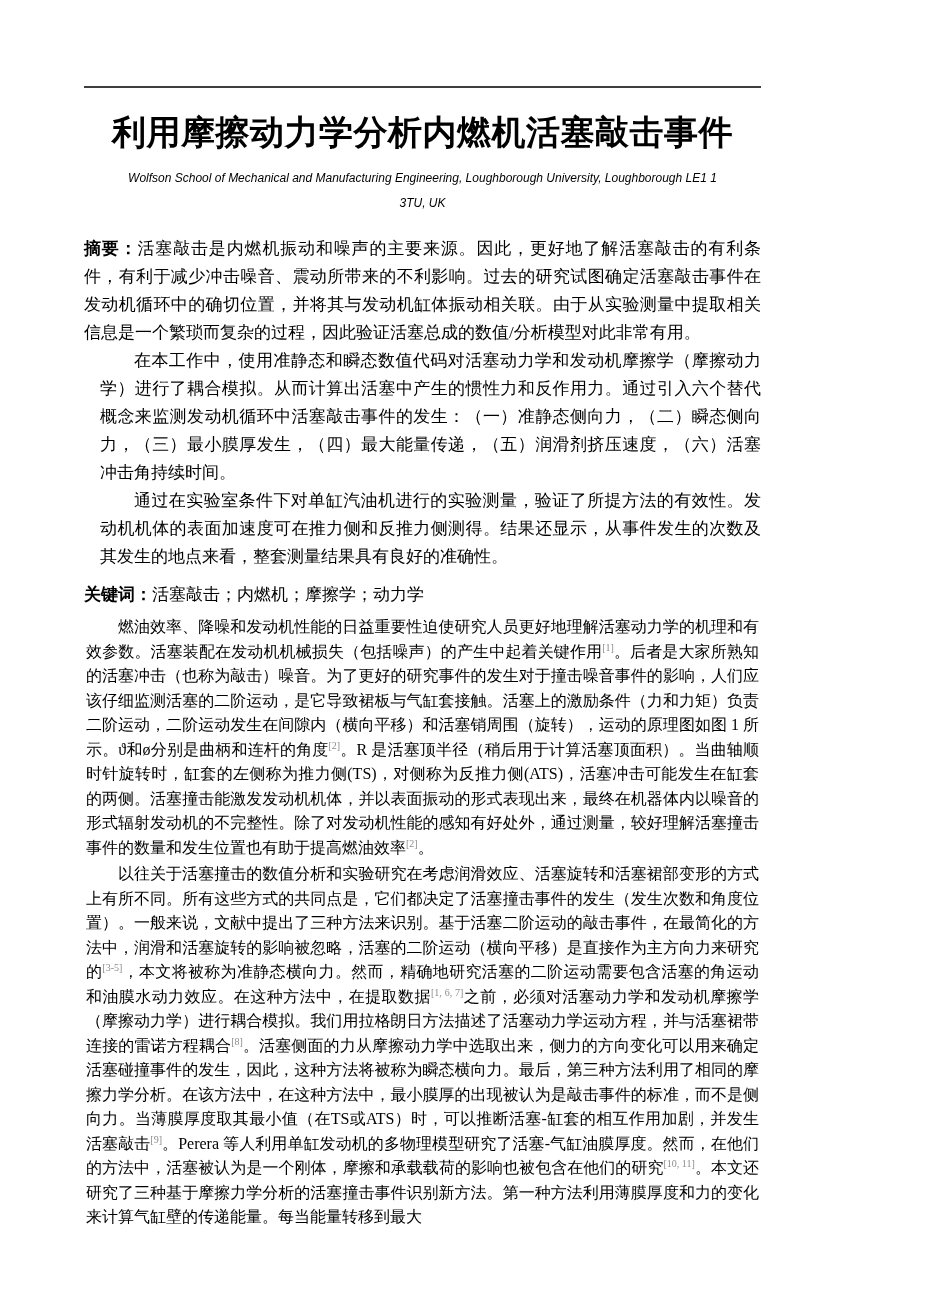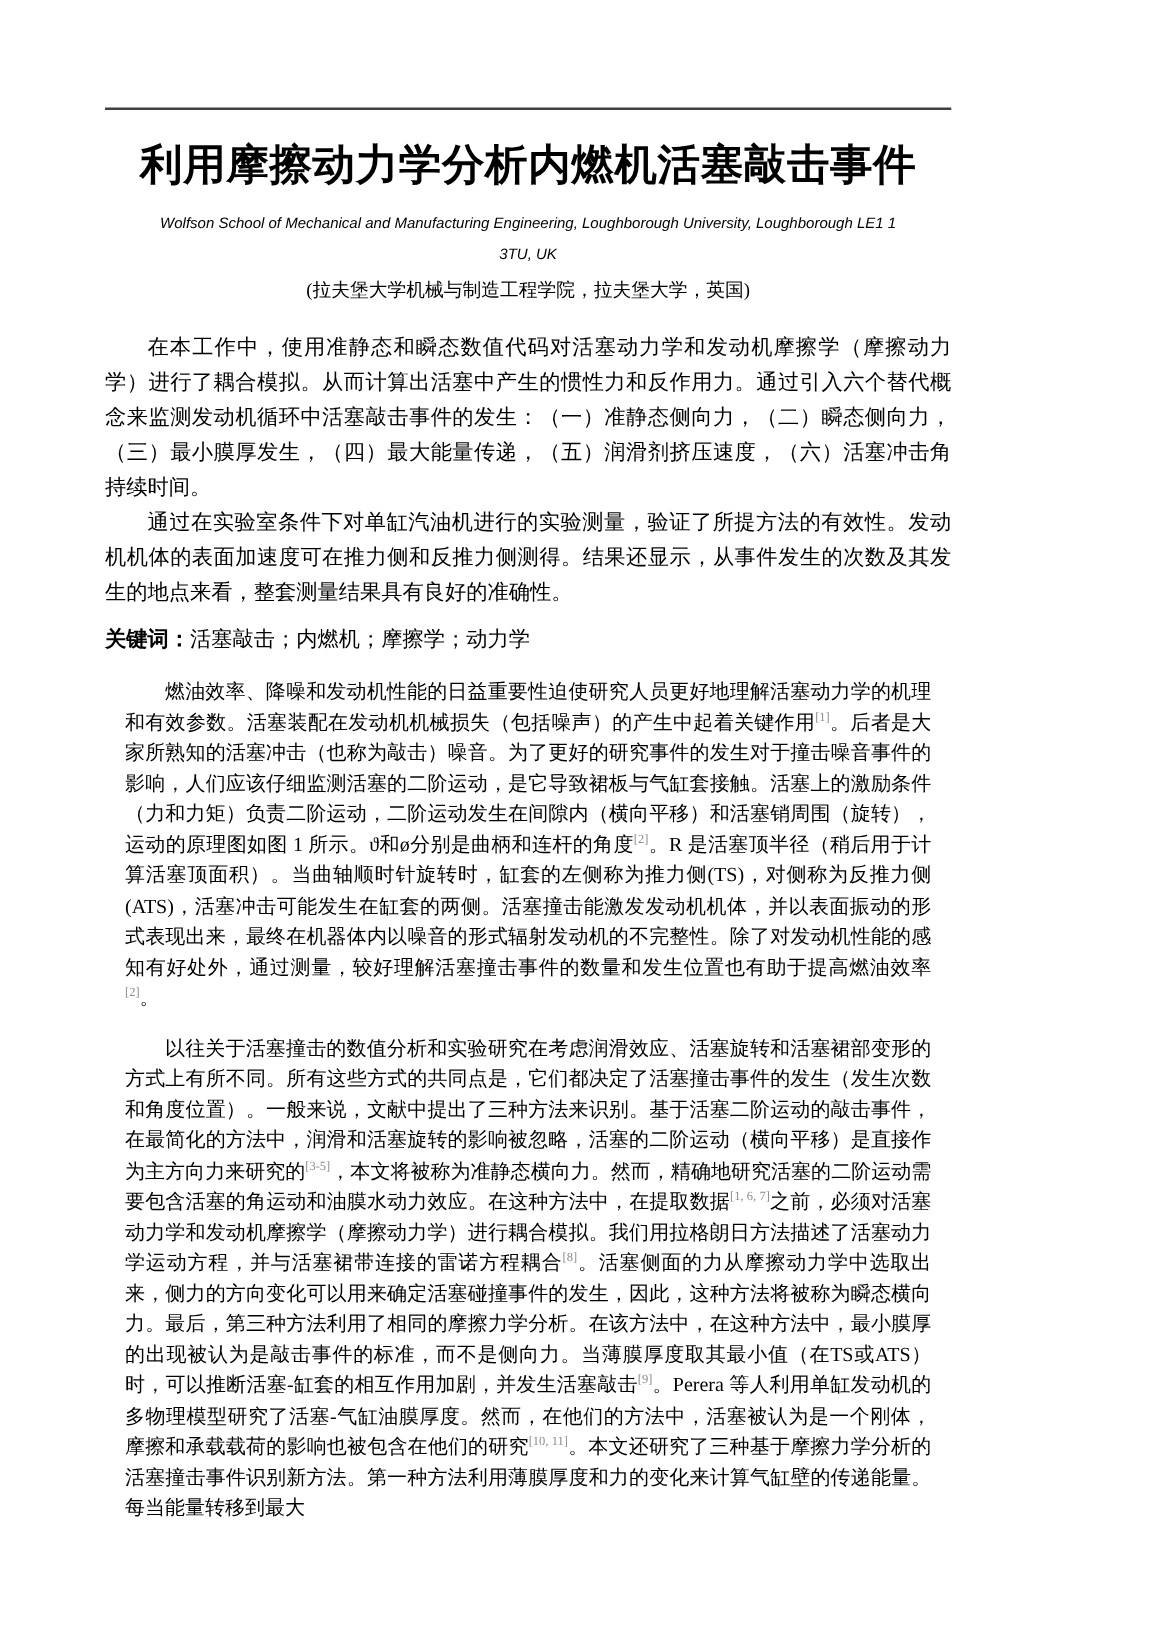--- a/index.html
+++ b/index.html
@@ -41,40 +41,40 @@
     font-size: 15px;
     line-height: 24px;
   }
   .abstract {
     margin-top: 19px;
     font-size: 17px;
     line-height: 28px;
     text-align: justify;
   }
   .abstract p { margin: 0; }
-  .abstract p.indent { text-indent: 2em; }
+  .abstract p.indent { text-indent: 2em; margin-left: 16px; }
   .label {
     font-family: "Liberation Sans", "DejaVu Sans", sans-serif;
     font-weight: bold;
   }
   .keywords {
     margin: 10px 0 0 0;
     font-size: 17px;
     line-height: 28px;
   }
   h2.sec-heading {
     margin: 44px 0 0 0;
     font-family: "Liberation Sans", "DejaVu Sans", sans-serif;
     font-weight: bold;
     font-size: 17.5px;
     line-height: 24px;
   }
   .body-text { margin-top: 6px; }
   .body-text p {
-    margin: 16px;
+    margin: 2px;
     font-size: 16px;
     line-height: 24.5px;
     text-align: justify;
     text-indent: 2em;
   }
   sup.cite {
     font-size: 10px;
     color: #8c8c8c;
     line-height: 0;
     vertical-align: super;
@@ -84,23 +84,23 @@
 <body>
 
 <div class="page">
   <div class="content">
     <div class="rule"></div>
 
     <h1 class="title">利用摩擦动力学分析内燃机活塞敲击事件</h1>
 
     <p class="affil-en"><span>Wolfson School of Mechanical and Manufacturing Engineering, Loughborough University, Loughborough LE1 1</span><br><span>3TU, UK</span></p>
 
-    <p class="affil-zh">(拉夫堡大学机械与制造工程学院，拉夫堡大学，英国)</p>
 
     <div class="abstract">
+      <p><span class="label">摘要：</span><span>活塞敲击是内燃机振动和噪声的主要来源。因此，更好地了解活塞敲击的有利条件，有利于减少冲击噪音、震动所带来的不利影响。过去的研究试图确定活塞敲击事件在发动机循环中的确切位置，并将其与发动机缸体振动相关联。由于从实验测量中提取相关信息是一个繁琐而复杂的过程，因此验证活塞总成的数值/分析模型对此非常有用。</span></p>
       <p class="indent">在本工作中，使用准静态和瞬态数值代码对活塞动力学和发动机摩擦学（摩擦动力学）进行了耦合模拟。从而计算出活塞中产生的惯性力和反作用力。通过引入六个替代概念来监测发动机循环中活塞敲击事件的发生：（一）准静态侧向力，（二）瞬态侧向力，（三）最小膜厚发生，（四）最大能量传递，（五）润滑剂挤压速度，（六）活塞冲击角持续时间。</p>
       <p class="indent">通过在实验室条件下对单缸汽油机进行的实验测量，验证了所提方法的有效性。发动机机体的表面加速度可在推力侧和反推力侧测得。结果还显示，从事件发生的次数及其发生的地点来看，整套测量结果具有良好的准确性。</p>
     </div>
 
     <p class="keywords"><span class="label">关键词：</span><span>活塞敲击；内燃机；摩擦学；动力学</span></p>
 
 
     <div class="body-text">
       <p><span>燃油效率、降噪和发动机性能的日益重要性迫使研究人员更好地理解活塞动力学的机理和有效参数。活塞装配在发动机机械损失（包括噪声）的产生中起着关键作用</span><sup class="cite">[1]</sup><span>。后者是大家所熟知的活塞冲击（也称为敲击）噪音。为了更好的研究事件的发生对于撞击噪音事件的影响，人们应该仔细监测活塞的二阶运动，是它导致裙板与气缸套接触。活塞上的激励条件（力和力矩）负责二阶运动，二阶运动发生在间隙内（横向平移）和活塞销周围（旋转），运动的原理图如图 1 所示。ϑ和ø分别是曲柄和连杆的角度</span><sup class="cite">[2]</sup><span>。R 是活塞顶半径（稍后用于计算活塞顶面积）。当曲轴顺时针旋转时，缸套的左侧称为推力侧(TS)，对侧称为反推力侧(ATS)，活塞冲击可能发生在缸套的两侧。活塞撞击能激发发动机机体，并以表面振动的形式表现出来，最终在机器体内以噪音的形式辐射发动机的不完整性。除了对发动机性能的感知有好处外，通过测量，较好理解活塞撞击事件的数量和发生位置也有助于提高燃油效率</span><sup class="cite">[2]</sup><span>。</span></p>
       <p><span>以往关于活塞撞击的数值分析和实验研究在考虑润滑效应、活塞旋转和活塞裙部变形的方式上有所不同。所有这些方式的共同点是，它们都决定了活塞撞击事件的发生（发生次数和角度位置）。一般来说，文献中提出了三种方法来识别。基于活塞二阶运动的敲击事件，在最简化的方法中，润滑和活塞旋转的影响被忽略，活塞的二阶运动（横向平移）是直接作为主方向力来研究的</span><sup class="cite">[3-5]</sup><span>，本文将被称为准静态横向力。然而，精确地研究活塞的二阶运动需要包含活塞的角运动和油膜水动力效应。在这种方法中，在提取数据</span><sup class="cite">[1, 6, 7]</sup><span>之前，必须对活塞动力学和发动机摩擦学（摩擦动力学）进行耦合模拟。我们用拉格朗日方法描述了活塞动力学运动方程，并与活塞裙带连接的雷诺方程耦合</span><sup class="cite">[8]</sup><span>。活塞侧面的力从摩擦动力学中选取出来，侧力的方向变化可以用来确定活塞碰撞事件的发生，因此，这种方法将被称为瞬态横向力。最后，第三种方法利用了相同的摩擦力学分析。在该方法中，在这种方法中，最小膜厚的出现被认为是敲击事件的标准，而不是侧向力。当薄膜厚度取其最小值（在TS或ATS）时，可以推断活塞-缸套的相互作用加剧，并发生活塞敲击</span><sup class="cite">[9]</sup><span>。Perera 等人利用单缸发动机的多物理模型研究了活塞-气缸油膜厚度。然而，在他们的方法中，活塞被认为是一个刚体，摩擦和承载载荷的影响也被包含在他们的研究</span><sup class="cite">[10, 11]</sup><span>。本文还研究了三种基于摩擦力学分析的活塞撞击事件识别新方法。第一种方法利用薄膜厚度和力的变化来计算气缸壁的传递能量。每当能量转移到最大</span></p>

